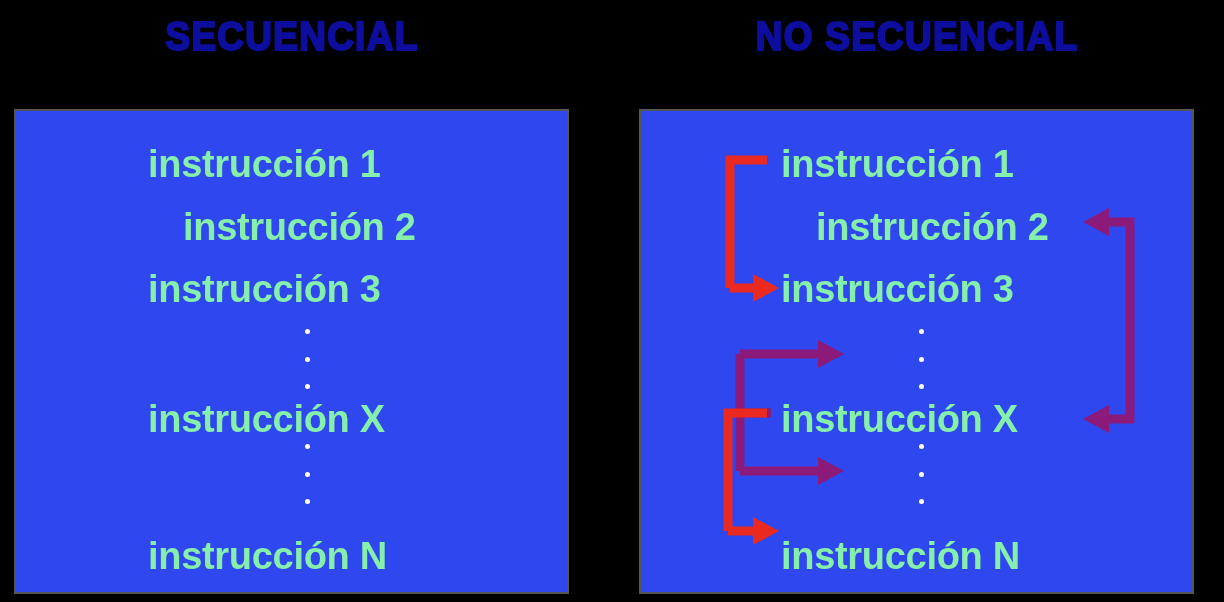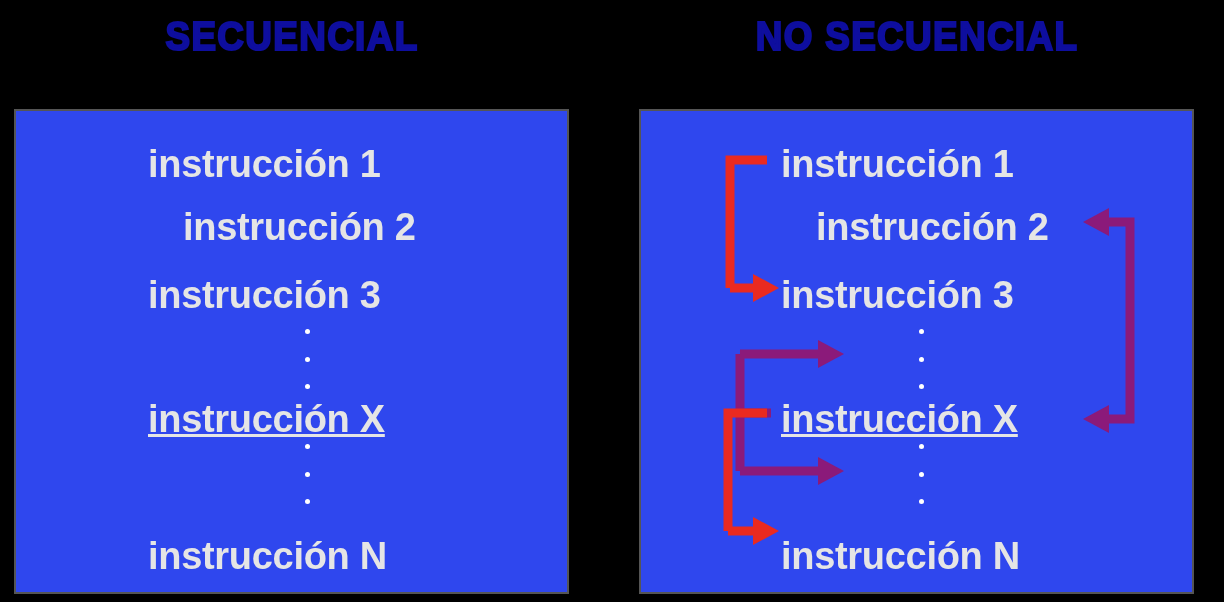--- a/index.html
+++ b/index.html
@@ -48,37 +48,37 @@
     height: 481px;
     background: #2f47ee;
     box-shadow: 0 0 0 2px #555555;
   }
   .panel-left  { left: 16px;  width: 551px; }
   .panel-right { left: 641px; width: 551px; }
 
   
   .instr {
     position: absolute;
-    color: #e5e5e5;
+    color: #86efac;
     font-family: "Liberation Sans", sans-serif;
     font-weight: bold;
     font-size: 38px;
     letter-spacing: -0.3px;
     white-space: nowrap;
     line-height: 1;
   }
 
   
   .panel-left  .instr { left: 132px; }
   .panel-right .instr { left: 140px; }
 
   .row1 { top: 34px;  }
   .row2 { top: 97px; margin-left: 35px;  }
-  .row3 { top: 165px; }
-  .rowX { top: 289px; text-decoration: underline; }
+  .row3 { top: 159px; }
+  .rowX { top: 289px; }
   .rowN { top: 403px; margin-top: 23px; }
 
   
   .dots {
     position: absolute;
     display: flex;
     flex-direction: column;
     align-items: center;
     justify-content: space-between;
   }

